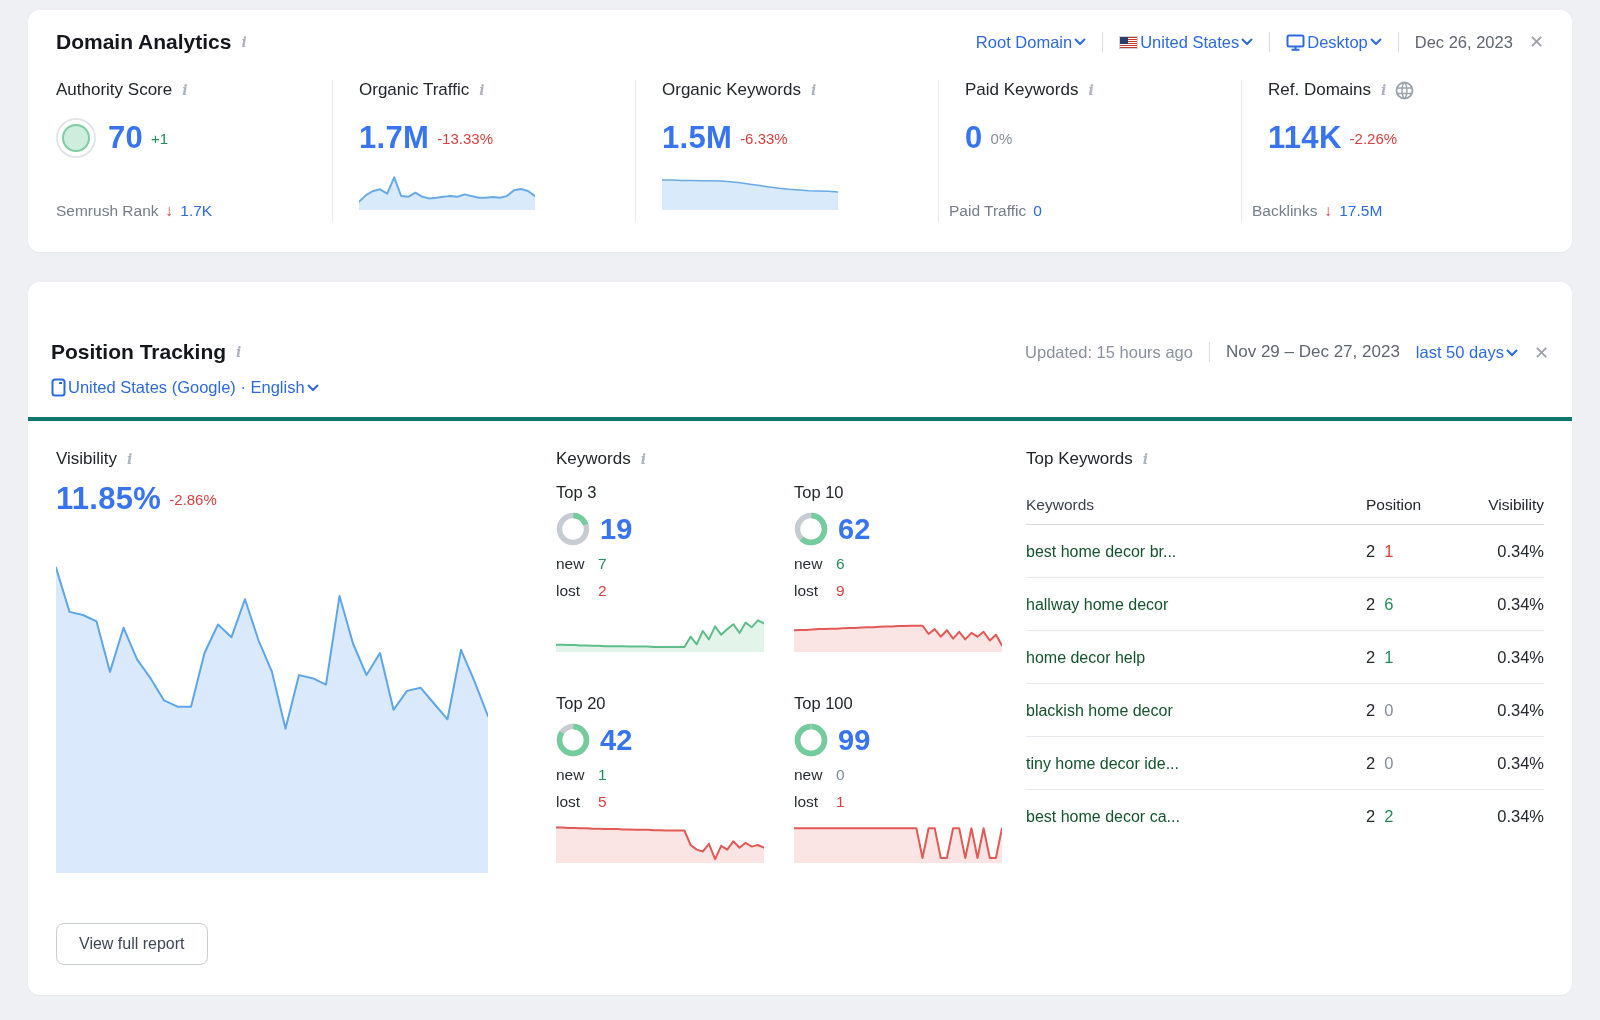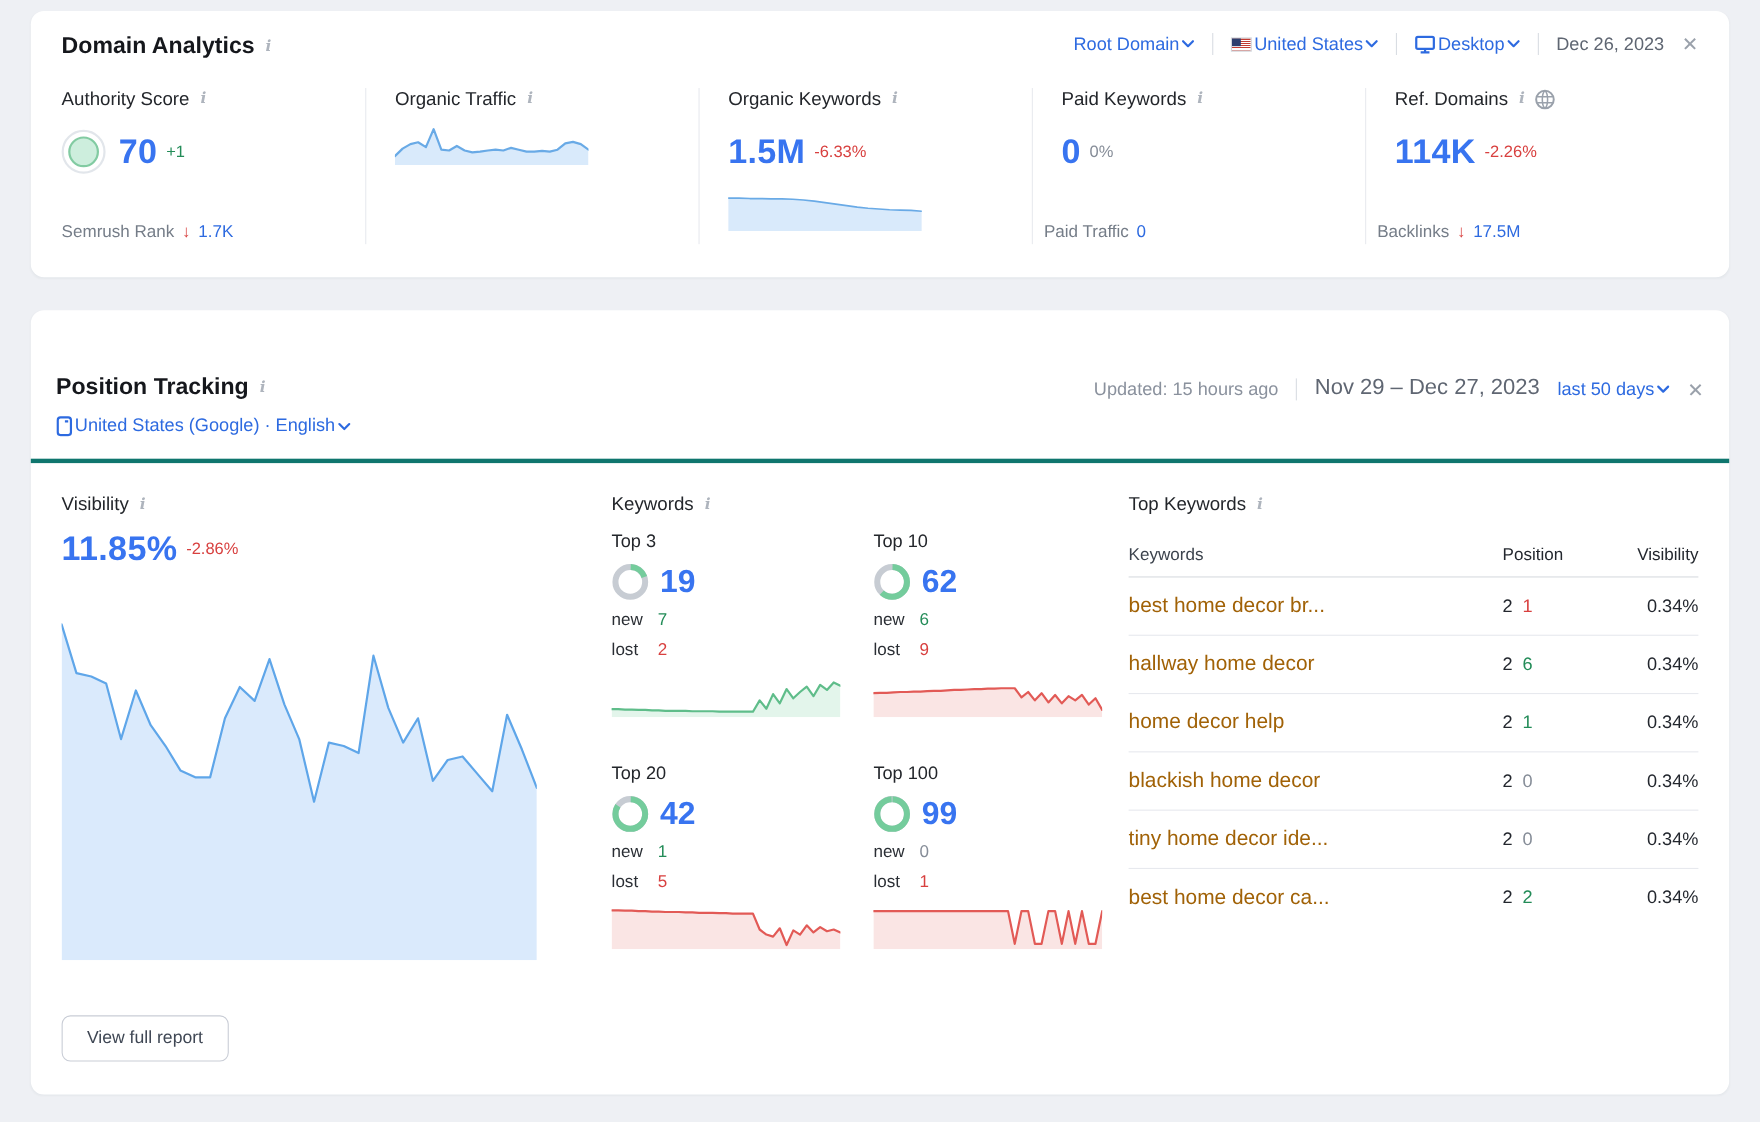--- a/index.html
+++ b/index.html
@@ -16,21 +16,21 @@
   .c-gray { color:#868d98; }
   .link { color:#2d6ae0; cursor:pointer; text-decoration:none; display:inline-flex; align-items:center; gap:2px; }
   .chev { width:12px; height:8px; }
   .closex { color:#9aa1ab; font-size:18px; cursor:pointer; line-height:1; }
   .big-num { font-size:31px; font-weight:700; color:#3874f0; letter-spacing:.3px; }
   .delta { font-size:15px; margin-left:8px; }
   .spark svg { display:block; }
 
   
   .p1 { padding:20px 28px 30px; margin-bottom:30px; }
-  .p1-head { display:flex; justify-content:space-between; align-items:flex-start; }
+  .p1-head { display:flex; justify-content:space-between; align-items:center; }
   .head-left { display:flex; align-items:center; }
   .panel-title { font-size:21px; font-weight:700; color:#15171c; }
   .head-right { display:flex; align-items:center; gap:16px; font-size:16px; }
   .ctl { font-size:16.5px; }
   .date-sel { color:#5f6672; font-size:16.5px; cursor:pointer; }
   .flag { position:relative; width:19px; height:13px; display:inline-block;
           background:repeating-linear-gradient(180deg,#c23b31 0 1px,#c23b31 1px,#fff 1px 2px,#c23b31 2px 3px,#fff 3px 4px,#c23b31 4px 5px,#fff 5px 6px,#c23b31 6px 7px,#fff 7px 8px,#c23b31 8px 9px,#fff 9px 10px,#c23b31 10px 11px,#fff 11px 12px,#c23b31 12px 13px);
           border:.5px solid #d0d4da; }
   .flag::after { content:""; position:absolute; left:0; top:0; width:8px; height:7px; background:#2c3e6e; }
   .metrics { display:flex; margin-top:26px; }
@@ -45,21 +45,21 @@
   .m-spark { width:176px; height:38px; margin-top:12px; }
   .globe { margin-left:9px; color:#9aa1ab; }
   .globe svg { display:block; }
 
   
   .p2 { padding:22px 0 30px; }
   .p2-head { padding:0 23px 20px; border-bottom:4px solid #0f766e;margin-top:36px; }
   .p2-row1 { display:flex; justify-content:space-between; align-items:center; }
   .p2-right { display:flex; align-items:flex-end; gap:16px; }
   .updated { color:#8a919d; font-size:16.5px; }
-  .range { color:#5f6672; font-size:20px; }
+  .range { color:#5f6672; font-size:17px; }
   .p2-row2 { margin-top:14px; display:flex; align-items:flex-end; }
   .p2-row2 .link { font-size:16.5px; }
   .p2-body { display:flex; padding:28px 28px 0; }
 
   .sec-label { font-size:17px; color:#23262b; display:flex; align-items:center; }
 
   
   .col-vis { width:500px; }
   .vis-val { display:flex; align-items:center; margin-top:12px; }
   .vis-chart { width:432px; height:320px; margin-top:36px; }
@@ -77,21 +77,21 @@
   .b-k { width:42px; }
   .b-spark { width:208px; height:42px; margin-top:10px; }
 
   
   .col-tk { flex:1; }
   .tk-table { margin-top:16px; }
   .tk-head { display:flex; align-items:center; height:40px; font-size:15.5px; color:#3c434d; border-bottom:1px solid #d8dbe0; }
   .tk-row { display:flex; align-items:center; height:53px; border-bottom:1px solid #e7e9ee; font-size:16.5px; }
   .tk-row:last-child { border-bottom:none; }
   .tc-kw { flex:1; padding-right:8px; overflow:hidden; white-space:nowrap; }
-  .tc-kw a { color:#a16207; text-decoration:none; font-size:19px; cursor:pointer; }
+  .tc-kw a { color:#14532d; text-decoration:none; font-size:16px; cursor:pointer; }
   .tc-pos { width:86px; display:flex; gap:9px; color:#23272e; }
   .tc-vis { width:92px; text-align:right; color:#23272e; }
   .pd { font-size:16.5px; }
   .bv { font-size:15.5px; }
 </style>
 </head>
 <body>
 
 <div class="page">
 
@@ -150,20 +150,24 @@
           <span>Semrush Rank</span>
           <span class="c-red">↓</span>
           <a class="link">1.7K</a>
         </div>
       </div>
 
       <div class="metric">
         <div class="m-label">
           <span>Organic Traffic</span>
           <span class="info">i</span>
+        </div>
+        <div class="m-val">
+          <span class="big-num">1.7M</span>
+          <span class="delta c-red">-13.33%</span>
         </div>
         <div class="spark m-spark">
             <svg width="176" height="38" viewBox="0 0 176 38" preserveAspectRatio="none">
               <polygon points="0.0,29.9 7.0,23.1 14.1,19.0 21.1,17.3 28.2,21.7 35.2,5.4 42.2,24.1 49.3,24.8 56.3,20.7 63.4,24.8 70.4,26.5 77.4,25.8 84.5,24.8 91.5,24.1 98.6,24.8 105.6,22.4 112.6,24.1 119.7,25.8 126.7,25.8 133.8,25.1 140.8,25.8 147.8,24.1 154.9,18.3 161.9,17.0 169.0,19.0 176.0,24.1 176,38 0,38" fill="#d9eafb"></polygon>
               <polyline points="0.0,29.9 7.0,23.1 14.1,19.0 21.1,17.3 28.2,21.7 35.2,5.4 42.2,24.1 49.3,24.8 56.3,20.7 63.4,24.8 70.4,26.5 77.4,25.8 84.5,24.8 91.5,24.1 98.6,24.8 105.6,22.4 112.6,24.1 119.7,25.8 126.7,25.8 133.8,25.1 140.8,25.8 147.8,24.1 154.9,18.3 161.9,17.0 169.0,19.0 176.0,24.1" fill="none" stroke="#69aae6" stroke-width="2" stroke-linejoin="round" stroke-linecap="round"></polyline>
             </svg>
           </div>
       </div>
 
       <div class="metric">

